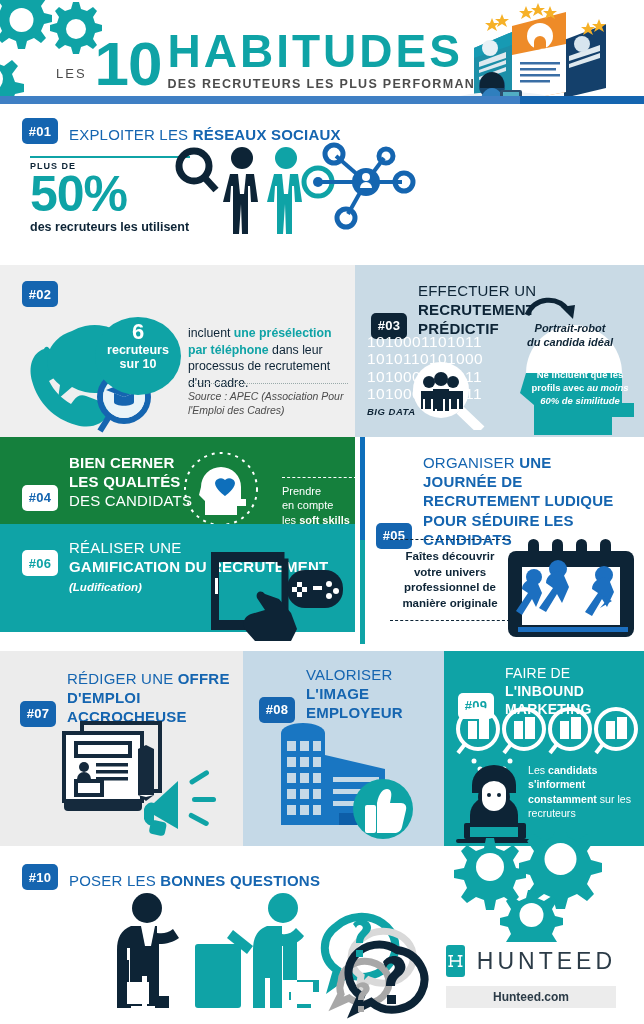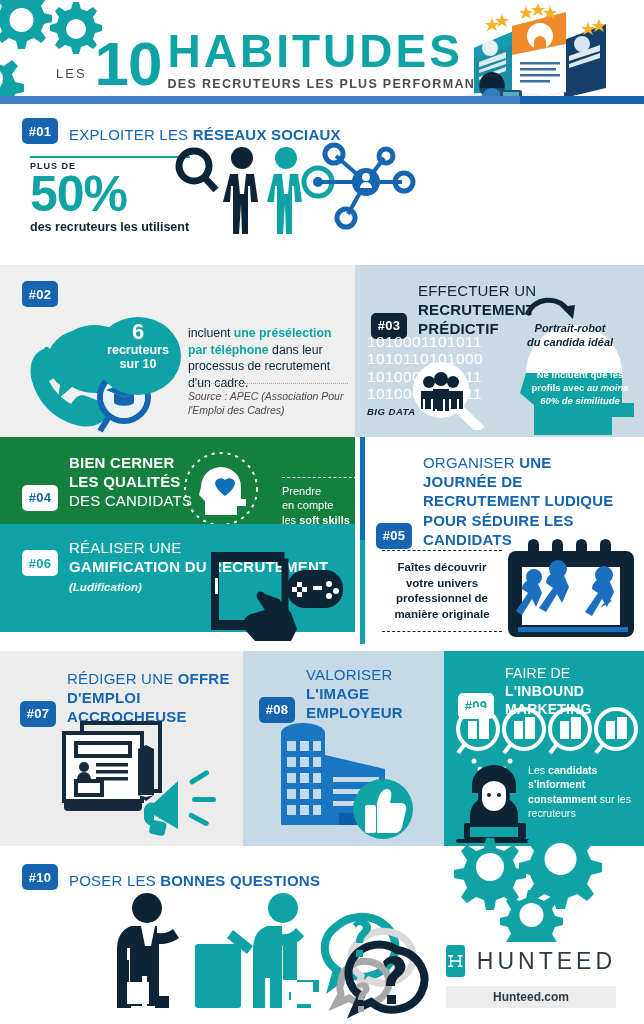--- a/index.html
+++ b/index.html
@@ -74,21 +74,21 @@
   .colL { width: 355px; }
   .sec04 { height: 87px; background: #15803d; padding: 16px 0 0 22px; position: relative; }
   .sec06 { height: 108px; background: #0fa3a6; padding: 14px 0 0 22px; position: relative; }
   .sec05 { width: 289px; background: #fff; padding: 16px 0 0 16px; position: relative; border-left: 5px solid transparent; }
   .s05-strip { position: absolute; left: 0; top: 0; width: 5px; height: 100%; }
   .s04-art { position: absolute; left: 175px; top: 12px; width: 92px; height: 80px; }
   .s04-note { position: absolute; left: 282px; top: 40px; width: 75px; font-size: 11px; color: #fff; line-height: 1.3; }
   .s04-note b { font-weight: bold; }
   .s06-note { font-size: 11.5px; font-style: italic; font-weight: bold; color: #fff; margin-top: 5px; margin-left: 47px; }
   .s06-art { position: absolute; left: 205px; top: 22px; width: 140px; height: 95px; }
-  .s05-note { position: absolute; left: 22px; top: 102px; width: 120px; text-align: center; font-size: 11.5px; font-weight: bold; color: #0d2436; line-height: 1.35; border-top: 1.5px dashed #0d2436; border-bottom: 1.5px dashed #0d2436; padding: 9px 0; margin-top: 11px; }
+  .s05-note { position: absolute; left: 30px; top: 102px; width: 120px; text-align: center; font-size: 11.5px; font-weight: bold; color: #0d2436; line-height: 1.35; border-top: 1.5px dashed #0d2436; border-bottom: 1.5px dashed #0d2436; padding: 9px 0; }
   .s05-art { position: absolute; left: 148px; top: 88px; width: 150px; height: 115px; }
 
   
   .row789 { display: flex; height: 195px; }
   .sec07 { width: 243px; background: #ececec; padding: 18px 0 0 20px; position: relative; }
   .sec08 { width: 201px; background: #c5d9e7; padding: 14px 0 0 16px; position: relative; }
   .sec09 { width: 200px; background: #0fa3a6; padding: 14px 0 0 14px; position: relative; }
   .s07-art { position: absolute; left: 48px; top: 58px; width: 180px; height: 130px; }
   .s08-art { position: absolute; left: 30px; top: 58px; width: 160px; height: 130px; }
   .s09-art { position: absolute; left: 6px; top: 52px; width: 196px; height: 140px; }

